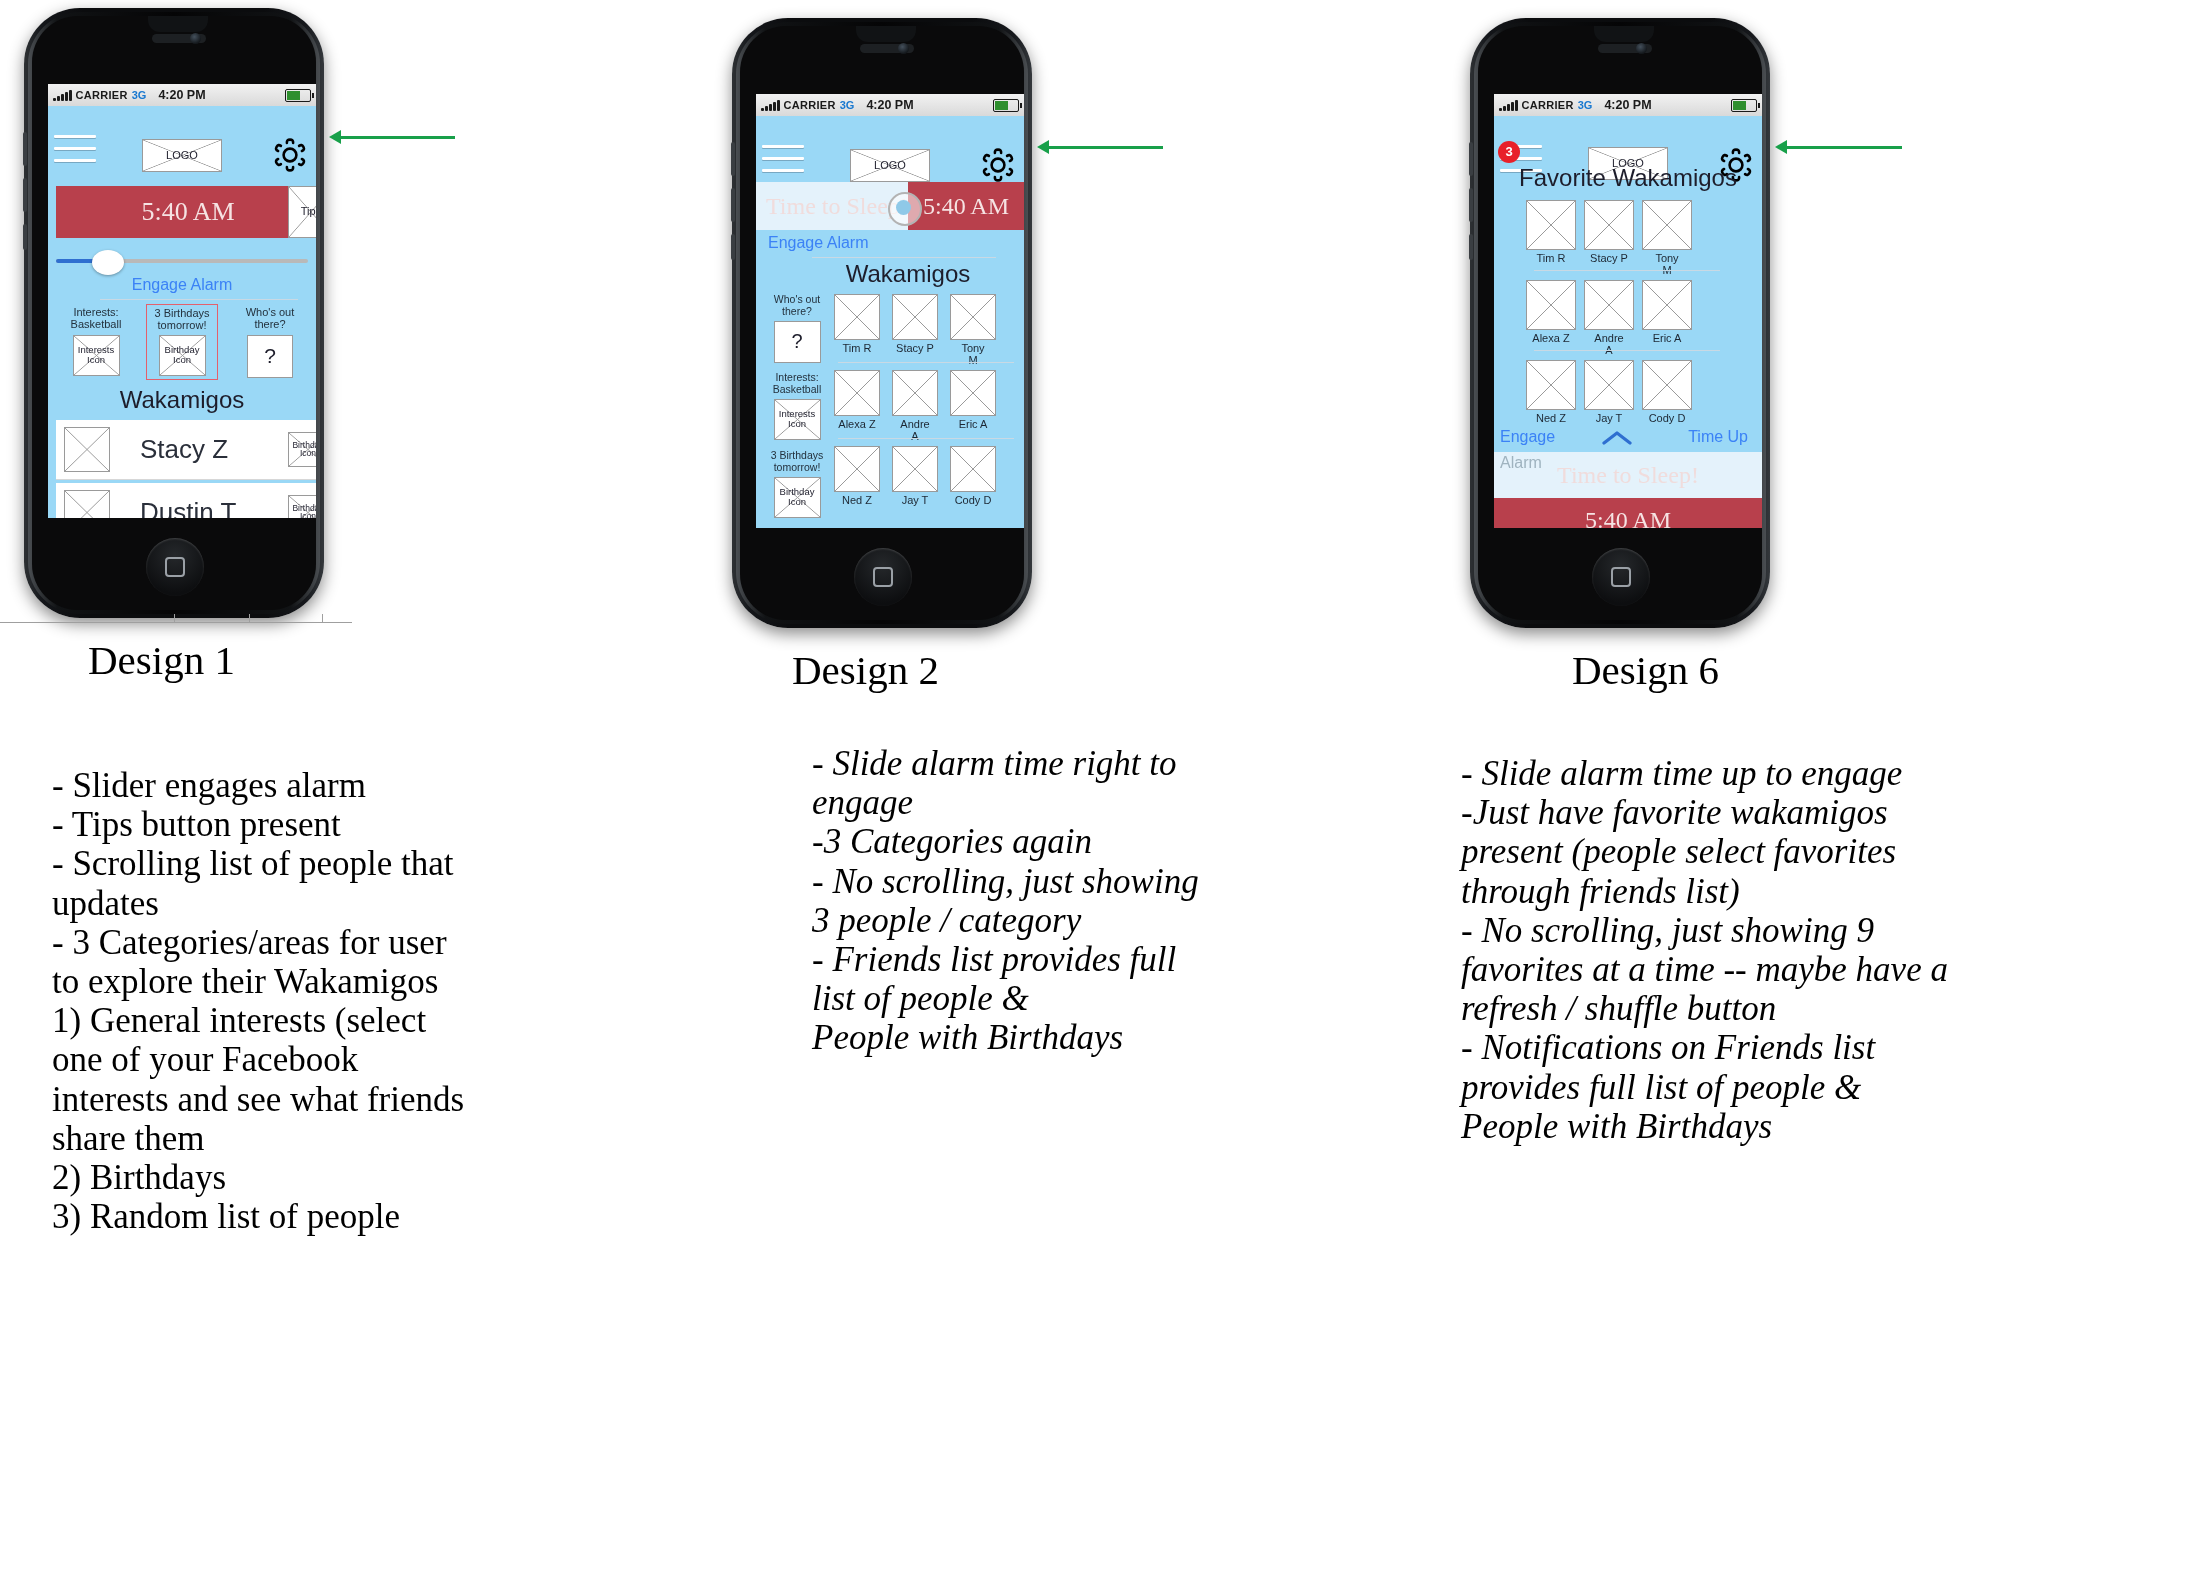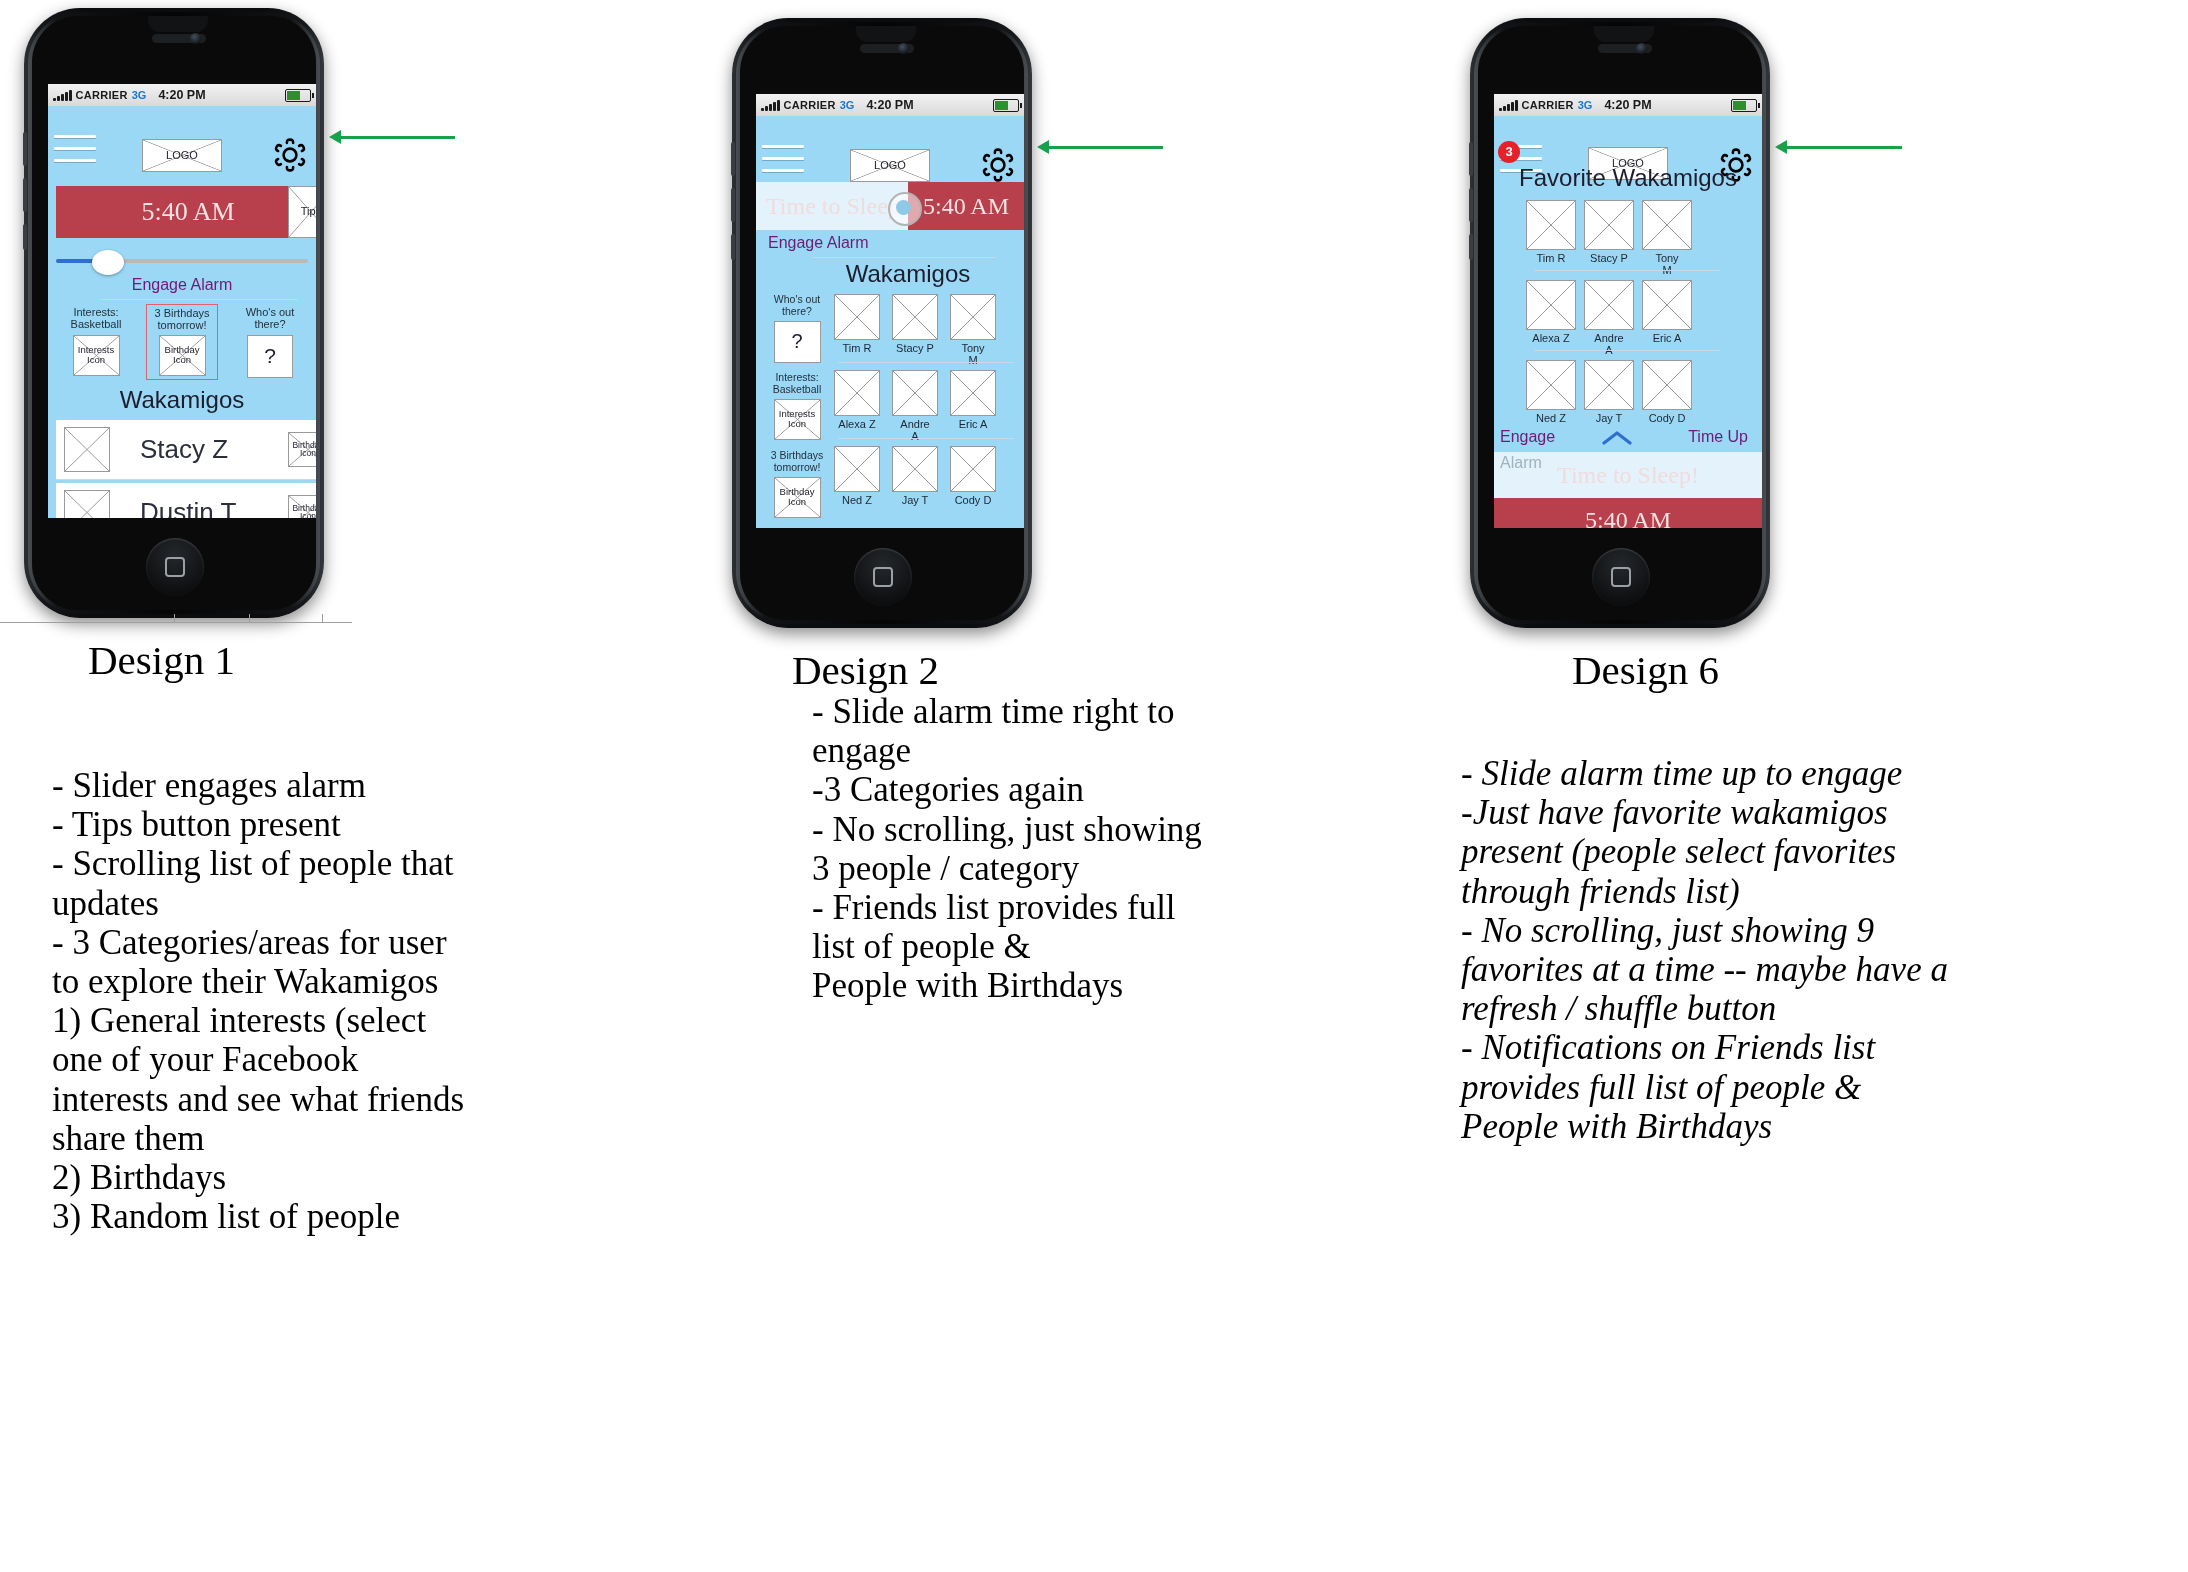--- a/index.html
+++ b/index.html
@@ -73,21 +73,21 @@
      display:flex;align-items:center;justify-content:center;}
   .sleeptrack{background:#e4f2fb;color:#f0dcdc;font-family:"Liberation Serif",serif;
      display:flex;align-items:center;}
 
   .slider-row{position:relative;}
   .slider-track{position:absolute;height:4px;background:#b9b9b9;border-radius:2px;}
   .slider-fill{position:absolute;height:4px;background:#2f6fd0;border-radius:2px;}
   .slider-knob{position:absolute;background:#fff;border-radius:50%;
      box-shadow:0 1px 3px rgba(0,0,0,.35);}
 
-  .eng-label{font-family:"Liberation Sans",sans-serif;color:#701a75;}
+  .eng-label{font-family:"Liberation Sans",sans-serif;color:#3b82f6;}
   .hr{height:1px;background:#c9d9e4;}
   .section-title{font-family:"Liberation Sans",sans-serif;color:#1d1d2b;text-align:center;}
   .cat-label{font-family:"Liberation Sans",sans-serif;color:#23313d;text-align:center;line-height:1.12;}
   .qbox{background:#fff;border:1px solid #9a9a9a;display:flex;align-items:center;justify-content:center;
      font-family:"Liberation Sans",sans-serif;color:#1d1d2b;}
   .hl-red{position:absolute;border:1.5px solid #e4606c;box-sizing:border-box;}
 
   .listrow{background:#fff;border-bottom:1px solid #d7d7d7;position:relative;}
   .rowname{position:absolute;font-family:"Liberation Sans",sans-serif;color:#2a2f3a;}
 
@@ -391,21 +391,21 @@
         <div class="xbox" style="position:absolute;left:116px;top:0;width:46px;height:46px;"></div>
         <div class="pname" style="left:116px;top:48px;width:46px;font-size:11px;white-space:pre-line;">Cody D</div>
       </div>
 
     </div>
   </div>
 
   <div class="arrow" style="left:348px;top:146px;width:115px;"></div>
 
   <div class="dtitle" style="left:92px;top:646px;">Design 2</div>
-  <div class="caption" style="left:112px;top:692px;width:580px;">- Slide alarm time right to
+  <div class="caption" style="left:112px;top:744px;width:580px;font-style:italic;">- Slide alarm time right to
 engage
 -3 Categories again
 - No scrolling, just showing
 3 people / category
 - Friends list provides full
 list of people &amp;
 People with Birthdays</div>
 </div>
 
 <div class="col" id="col3">

